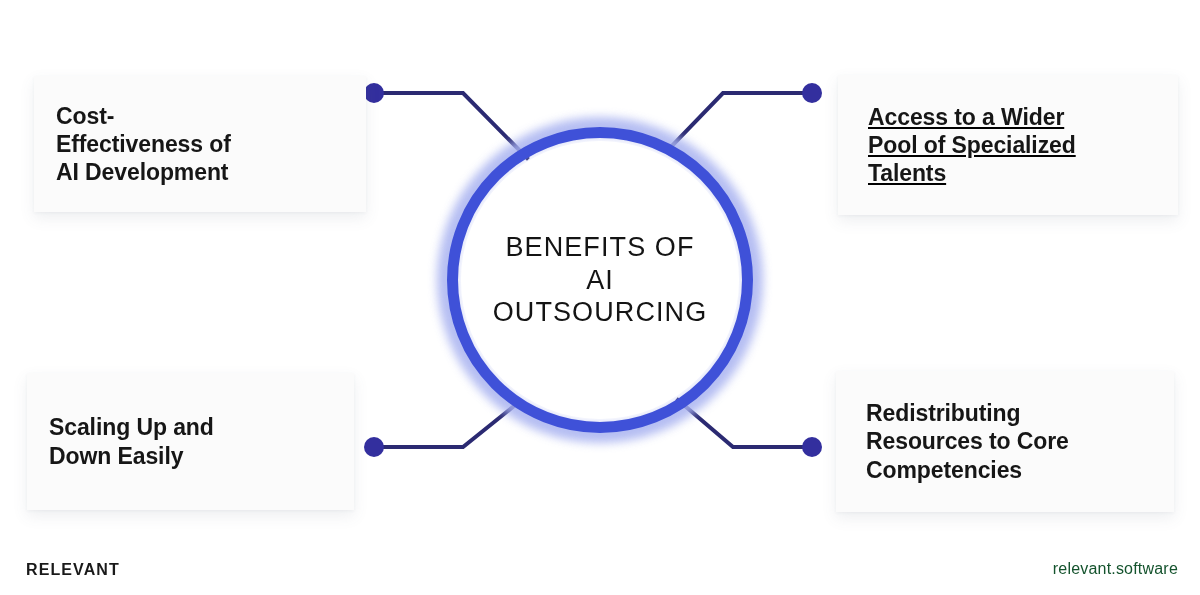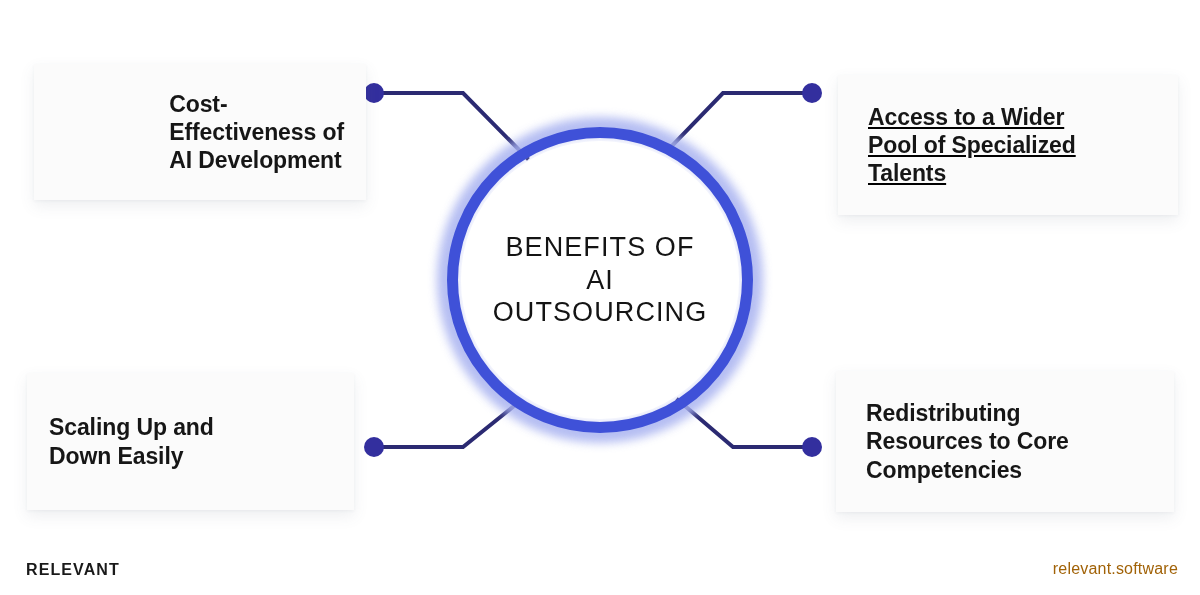--- a/index.html
+++ b/index.html
@@ -101,25 +101,24 @@
     font-size: 23px;
     font-weight: bold;
     color: #161616;
     line-height: 1.22;
     letter-spacing: -0.1px;
     white-space: pre-line;
   }
 
   .card-tl {
     left: 34px;
-    top: 64px;
+    top: 76px;
     width: 332px;
     height: 136px;
     padding: 0 22px;
-    justify-content: flex-end;
   }
   .card-tr {
     left: 838px;
     top: 75px;
     width: 340px;
     height: 140px;
     padding: 0 30px;
     text-decoration: underline;
   }
   .card-bl {
@@ -146,21 +145,21 @@
     font-weight: bold;
     color: #1a1a1a;
     letter-spacing: 1.1px;
   }
   .footer-site {
     position: absolute;
     right: 22px;
     top: 560px;
     font-size: 16px;
     font-weight: normal;
-    color: #a16207;
+    color: #14532d;
     letter-spacing: 0.2px;
   }
 </style>
 </head>
 <body>
 
 <div class="infographic">
 
   <svg class="connectors" viewBox="0 0 1200 595" width="1200" height="595">
     <g fill="none" stroke="#2b2a72" stroke-width="4" stroke-linecap="square">

